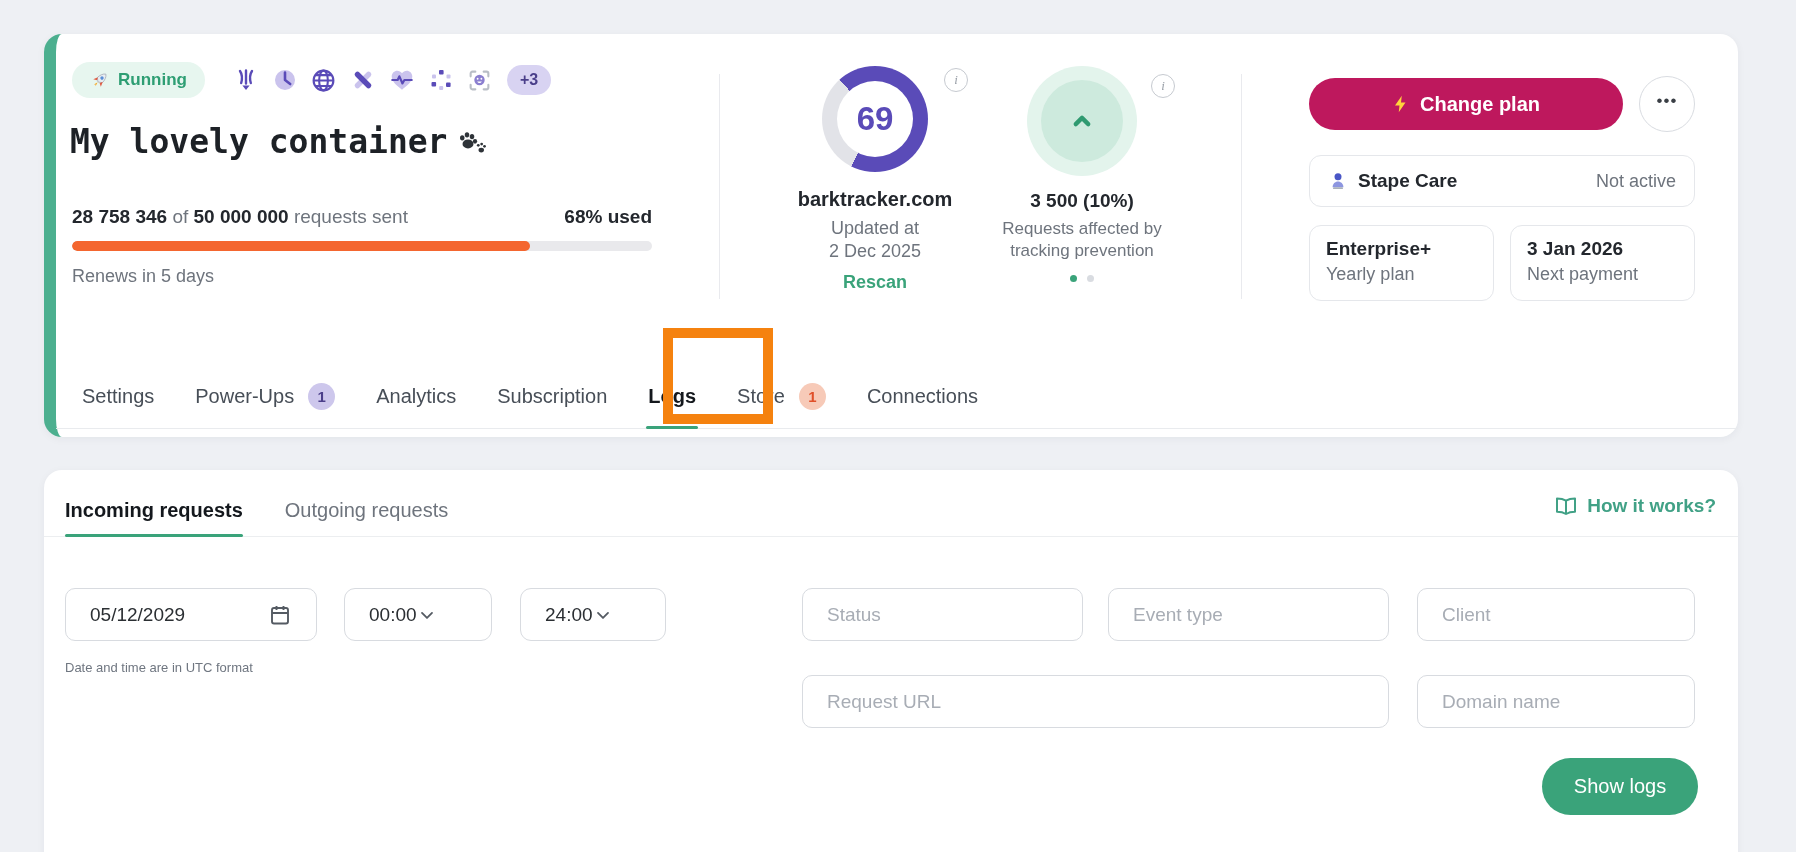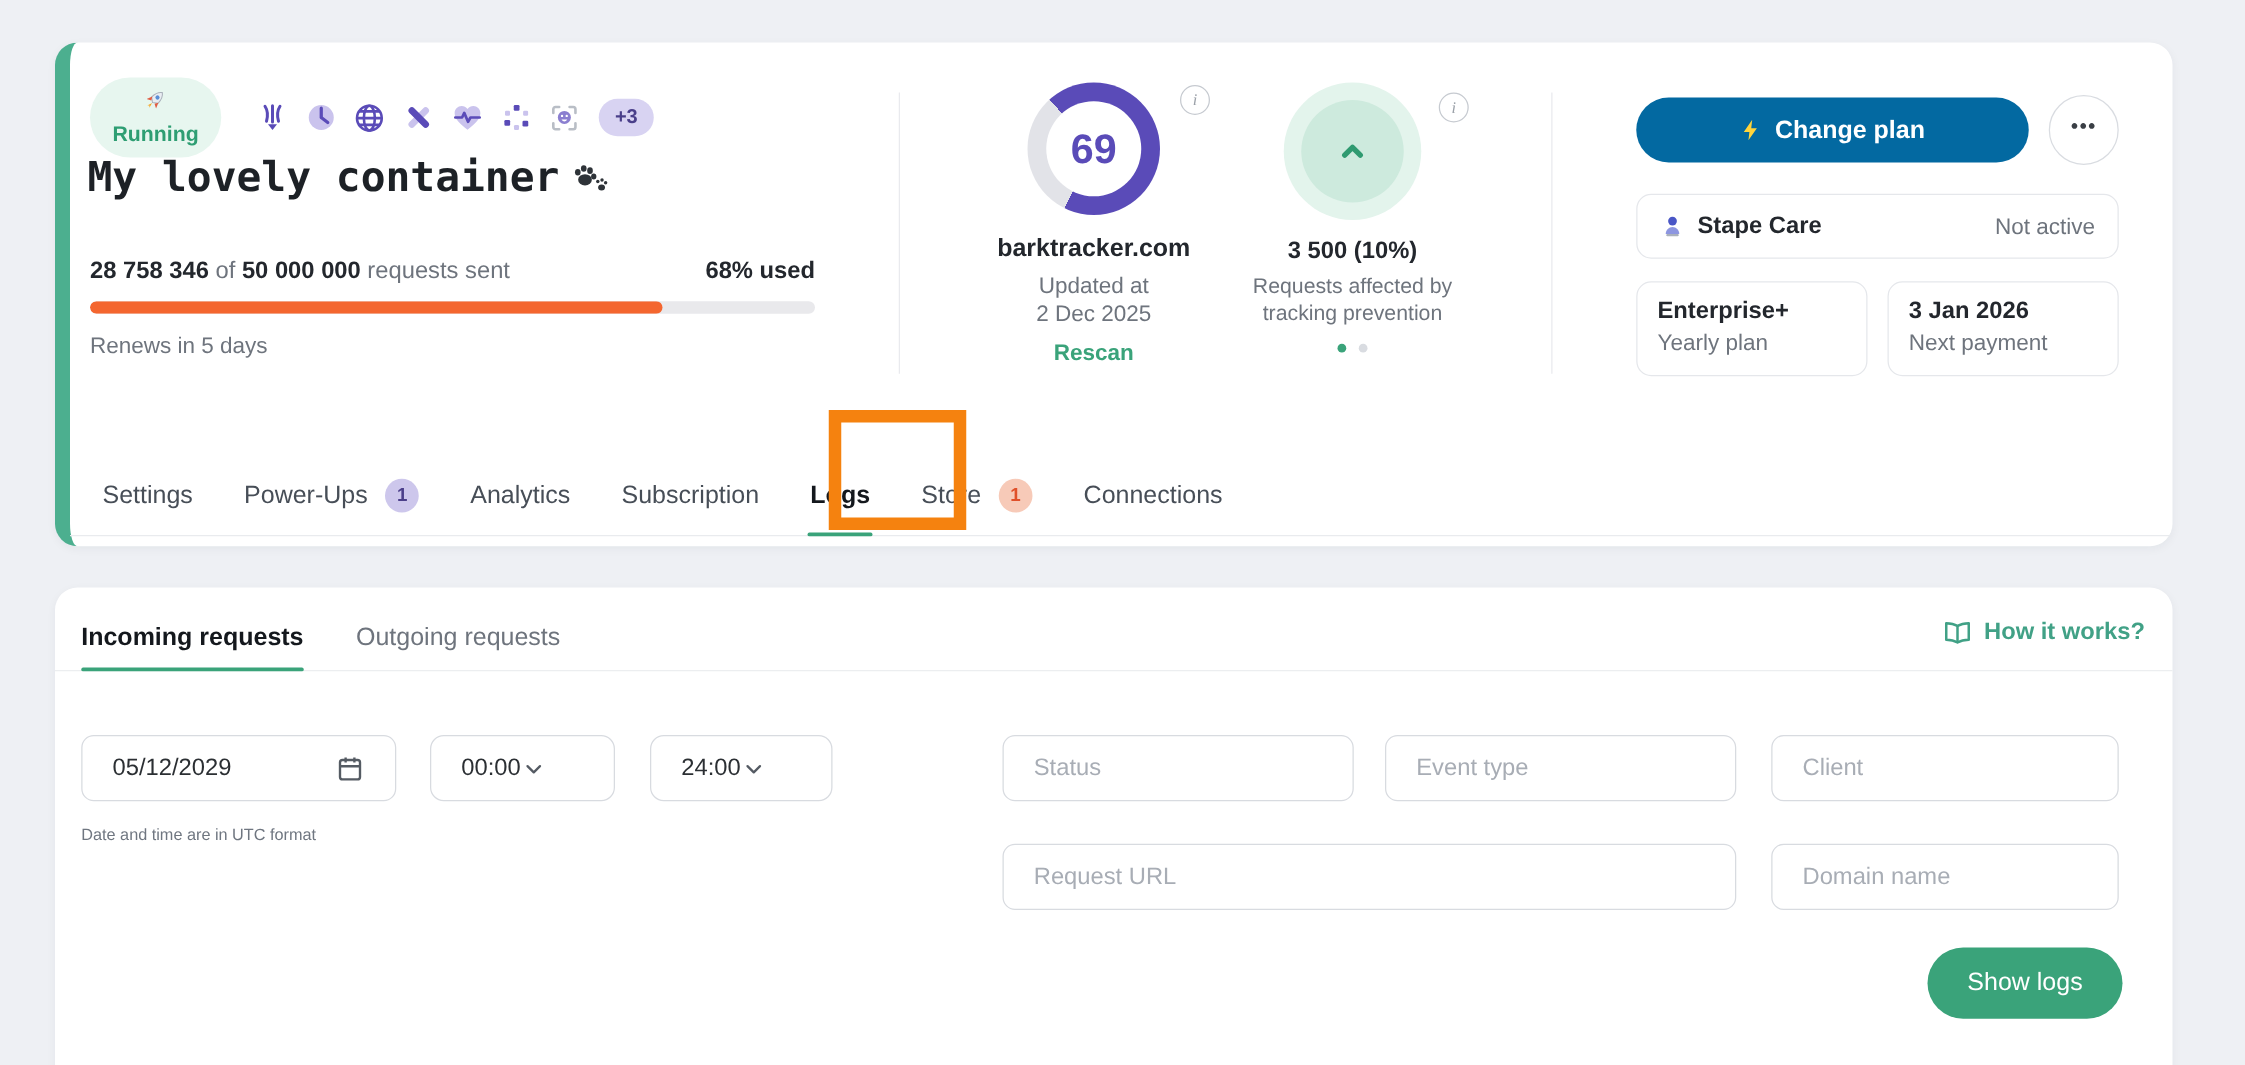--- a/index.html
+++ b/index.html
@@ -15,21 +15,21 @@
     position:absolute; left:44px; width:1694px; background:#fff;
     border-radius:18px; box-shadow:0 2px 8px rgba(25,35,55,0.05);
   }
   .top-card { top:34px; height:403px; border-left:12px solid #4caf8f; }
   .lower-card { top:470px; height:480px; }
 
   
   .badge-row { position:absolute; left:16px; top:28px; display:flex; align-items:center; gap:14px; }
   .status-pill {
     display:inline-flex; align-items:center; gap:8px; background:#e7f6ef; color:#2e9e73;
-    font-size:17px; font-weight:bold; padding:8px 18px; border-radius:999px;flex-direction:column;
+    font-size:17px; font-weight:bold; padding:8px 18px; border-radius:999px;
   }
   .pu-icons { display:flex; align-items:center; gap:13px; margin-left:14px; }
   .pu-icon { width:26px; height:26px; display:flex; align-items:center; justify-content:center; }
   .more-pill {
     background:#d8d3f2; color:#4a3f8a; font-size:16px; font-weight:bold;
     padding:6px 13px; border-radius:999px;
   }
   .container-title {
     position:absolute; left:14px; top:88px; font-family:"DejaVu Sans Mono","Liberation Mono",monospace;
     font-size:33px; font-weight:bold; color:#1d2126; display:flex; align-items:center; gap:10px;
@@ -77,21 +77,21 @@
   .tracking-value { margin-top:14px; font-size:19px; font-weight:bold; color:#23272d; }
   .tracking-caption { margin-top:6px; font-size:17px; color:#6e747d; line-height:1.3; }
   .dots-row { margin-top:13px; display:flex; gap:10px; justify-content:center; align-items:center; }
   .dot { width:7px; height:7px; border-radius:50%; }
   .dot.active { background:#3aa37a; }
   .dot.inactive { background:#d9dce1; }
 
   .right-col { position:absolute; left:1253px; top:42px; width:386px; }
   .actions-row { display:flex; align-items:center; gap:16px; }
   .change-plan-btn {
-    flex:1; height:52px; background:#0369a1; border:none; border-radius:999px; color:#fff;
+    flex:1; height:52px; background:#be185d; border:none; border-radius:999px; color:#fff;
     font-size:20px; font-weight:bold; display:flex; align-items:center; justify-content:center; gap:10px;
     cursor:pointer; font-family:inherit;
   }
   .more-btn {
     width:56px; height:56px; border-radius:50%; border:1px solid #d9dce1; background:#fff;
     font-size:17px; letter-spacing:1px; color:#3a3f45; cursor:pointer; line-height:1;
     display:flex; align-items:center; justify-content:center; padding-bottom:8px;
   }
   .care-card {
     margin-top:23px; height:52px; border:1px solid #e5e7eb; border-radius:12px;

